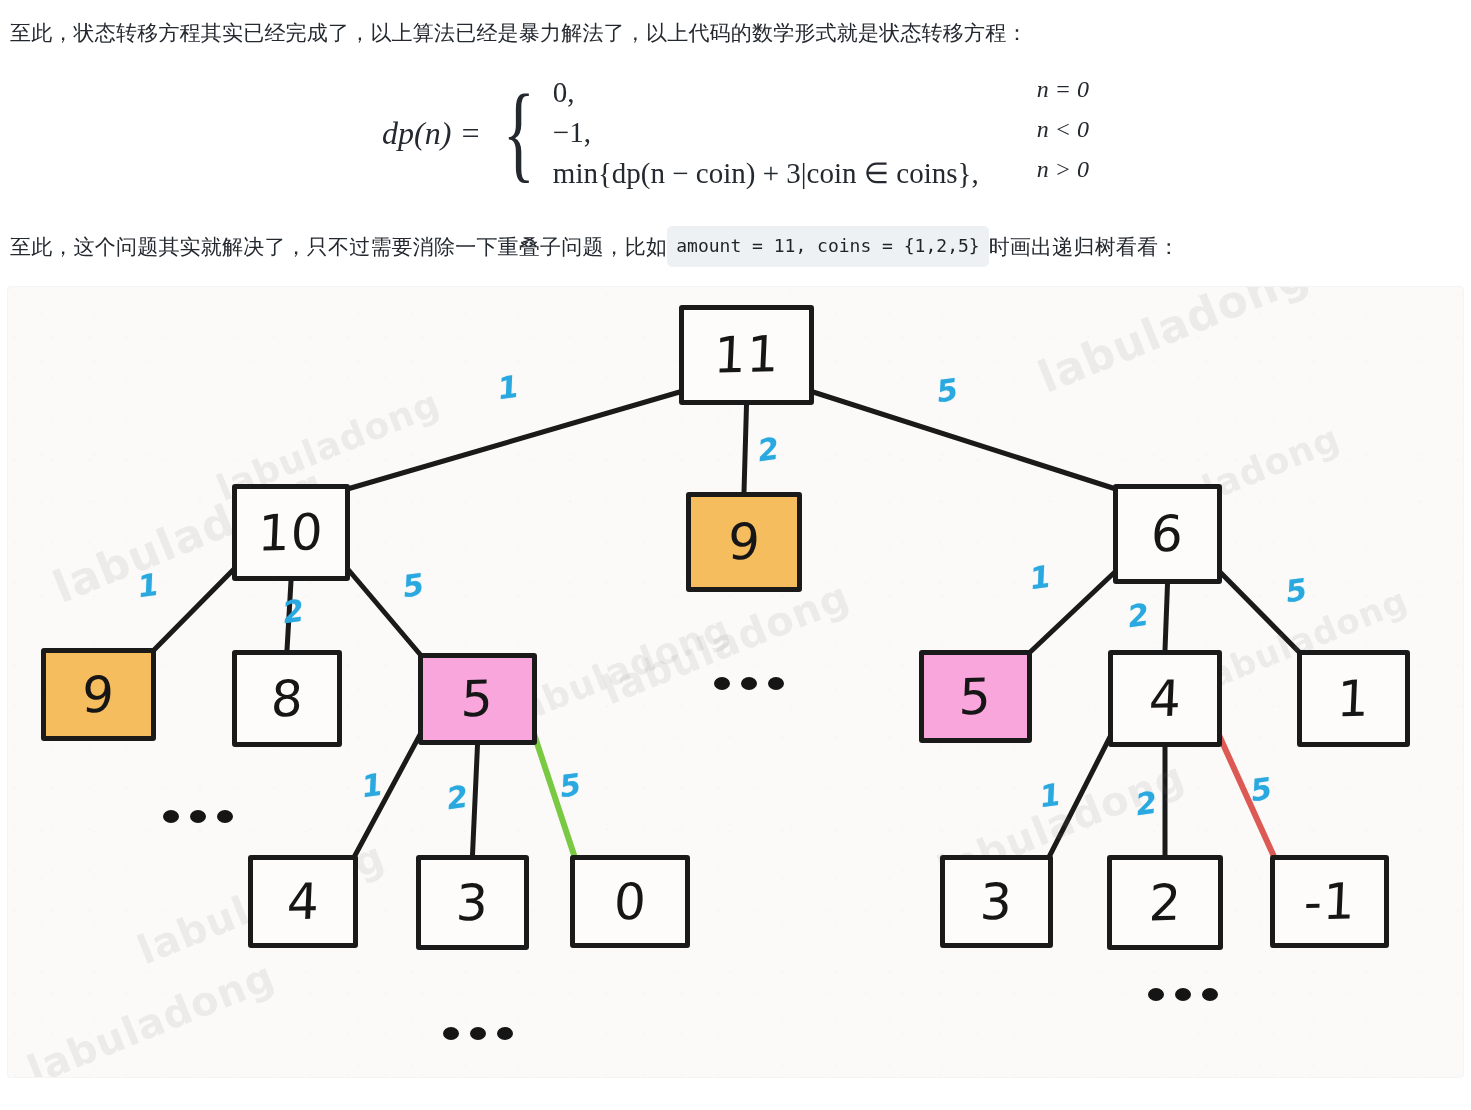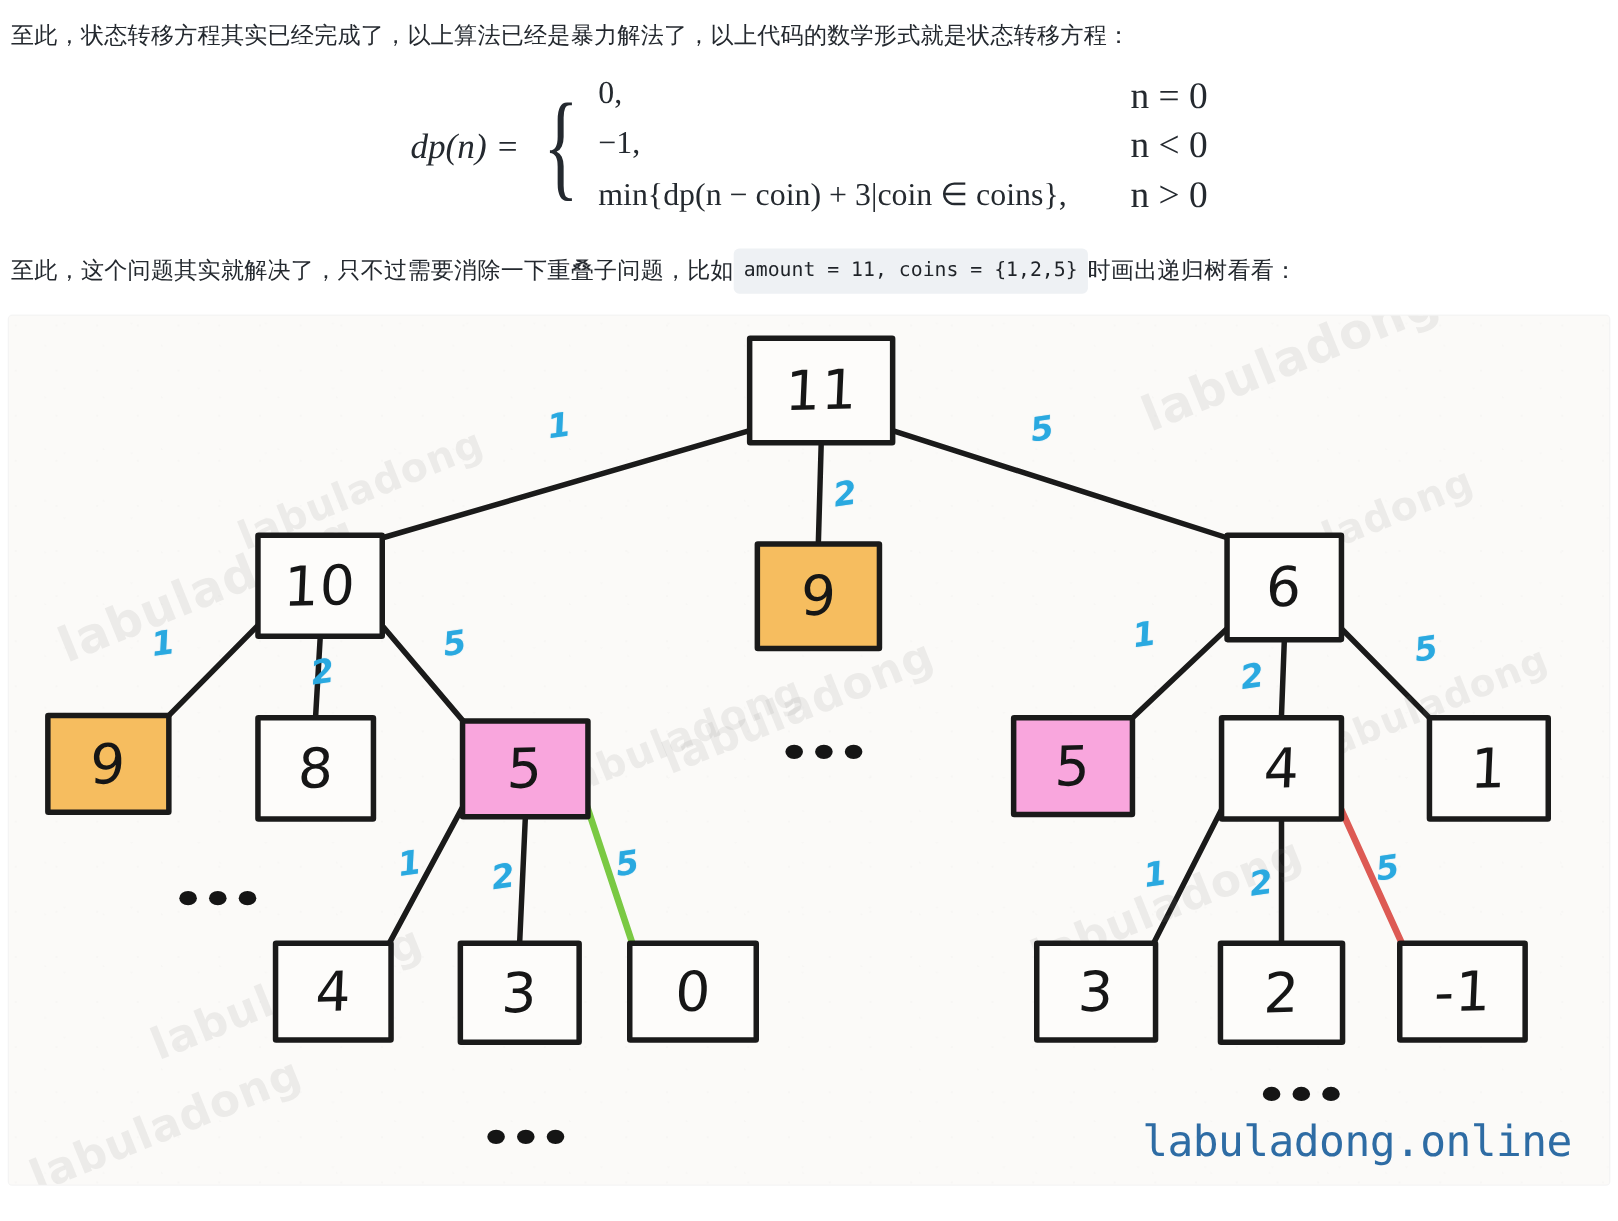--- a/index.html
+++ b/index.html
@@ -75,21 +75,21 @@
     margin-left: 2px;
   }
   .math-cases {
     display: grid;
     grid-template-columns: auto auto;
     row-gap: 7px;
     column-gap: 58px;
     padding-left: 16px;
   }
   .case-expr { font-size: 29px; white-space: nowrap; }
-  .case-cond { font-size: 34px; white-space: nowrap; }
+  .case-cond { font-size: 24px; font-style: italic; white-space: nowrap; }
 
   
   #diagram {
     position: absolute;
     left: 8px;
     top: 287px;
     width: 1455px;
     height: 790px;
     background:
       radial-gradient(circle at 18% 22%, rgba(0,0,0,0.016) 0 1px, transparent 1px),
@@ -313,14 +313,13 @@
       <span class="wm" style="left: 202px; top: 138px; font-size: 36px; transform: rotate(-22deg);">labuladong</span>
       <span class="wm" style="left: 492px; top: 363px; font-size: 36px; transform: rotate(-22deg);">labuladong</span>
       <span class="wm" style="left: 587px; top: 333px; font-size: 40px; transform: rotate(-22deg);">labuladong</span>
       <span class="wm" style="left: 122px; top: 593px; font-size: 40px; transform: rotate(-22deg);">labuladong</span>
       <span class="wm" style="left: 12px; top: 713px; font-size: 40px; transform: rotate(-22deg);">labuladong</span>
       <span class="wm" style="left: 1022px; top: 13px; font-size: 44px; transform: rotate(-22deg);">labuladong</span>
       <span class="wm" style="left: 1102px; top: 173px; font-size: 36px; transform: rotate(-22deg);">labuladong</span>
       <span class="wm" style="left: 922px; top: 513px; font-size: 40px; transform: rotate(-22deg);">labuladong</span>
       <span class="wm" style="left: 1182px; top: 333px; font-size: 34px; transform: rotate(-22deg);">labuladong</span>
     </div>
-  <div id="site-url">labuladong.online</div>
 </div>
 
 </body></html>

